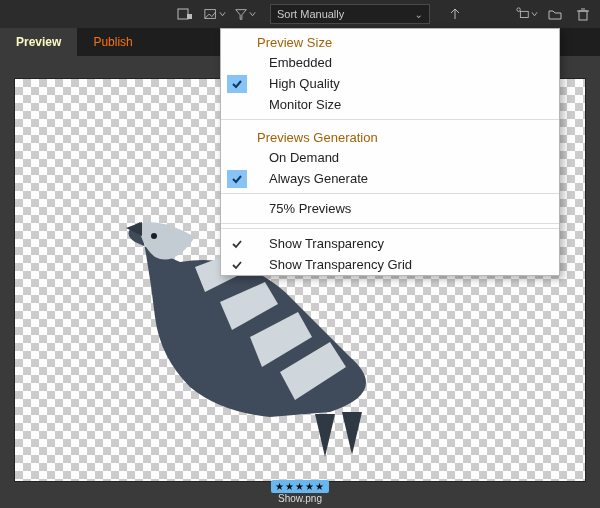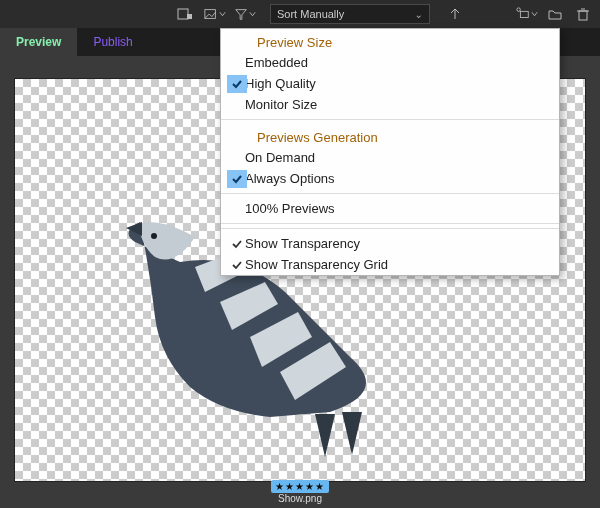--- a/index.html
+++ b/index.html
@@ -36,26 +36,26 @@
   .tab-bar {
     height: 28px;
     background: #1e1e1e;
     display: flex;
     align-items: stretch;
     font-size: 12px;
   }
   .tab {
     padding: 0 16px;
     display: flex; align-items: center;
-    color: #8b5cf6;
+    color: #f97316;
     cursor: pointer;
   }
   .tab.active {
     background: #3a3a3a;
-    color: #86efac;
+    color: #fef9c3;
     font-weight: 600;
   }
 
   
   .content {
     position: relative;
     height: 452px;
     background: #3a3a3a;
   }
   .canvas-wrap {
@@ -107,21 +107,21 @@
     box-shadow: 3px 3px 8px rgba(0,0,0,.3);
     font-size: 13px;
     color: #222;
     z-index: 100;
   }
   .menu-header {
     color: #a16207;
     padding: 6px 12px 2px 36px;
   }
   .menu-item {
-    padding: 3px 12px 3px 24px;
+    padding: 3px 12px 3px 48px;
     position: relative;
     cursor: pointer;
   }
   .menu-sep { height: 1px; background: #ddd; margin: 4px 0; }
   .menu .check {
     position: absolute;
     left: 6px; top: 2px;
     width: 20px; height: 18px;
     display: flex; align-items: center; justify-content: center;
   }
@@ -264,27 +264,27 @@
 
   <div class="menu-item">
     <span>On Demand</span>
   </div>
   <div class="menu-item">
     <span class="check blue">
       <svg viewBox="0 0 12 12">
           <polyline points="2,6 5,9 10,3" fill="none" stroke="#0a3a66" stroke-width="2"></polyline>
         </svg>
     </span>
-    <span>Always Options</span>
+    <span>Always Generate</span>
   </div>
 
   <div class="menu-sep"></div>
 
   <div class="menu-item">
-    <span>100% Previews</span>
+    <span>75% Previews</span>
   </div>
 
   <div class="menu-sep"></div>
 
 
   <div class="menu-sep"></div>
 
   <div class="menu-item">
     <span class="check">
       <svg viewBox="0 0 12 12">

